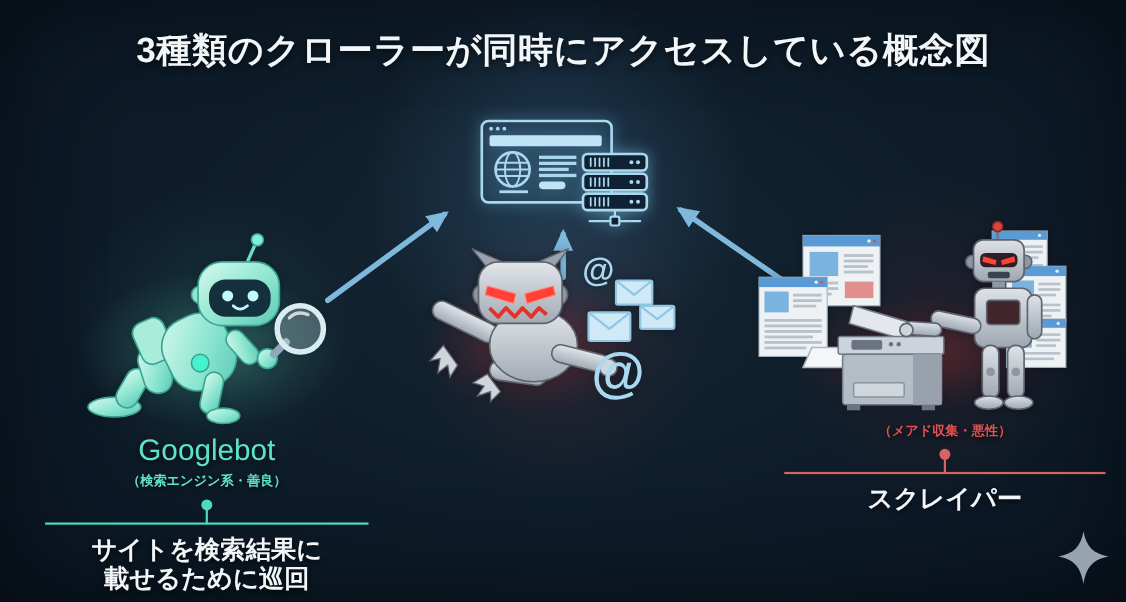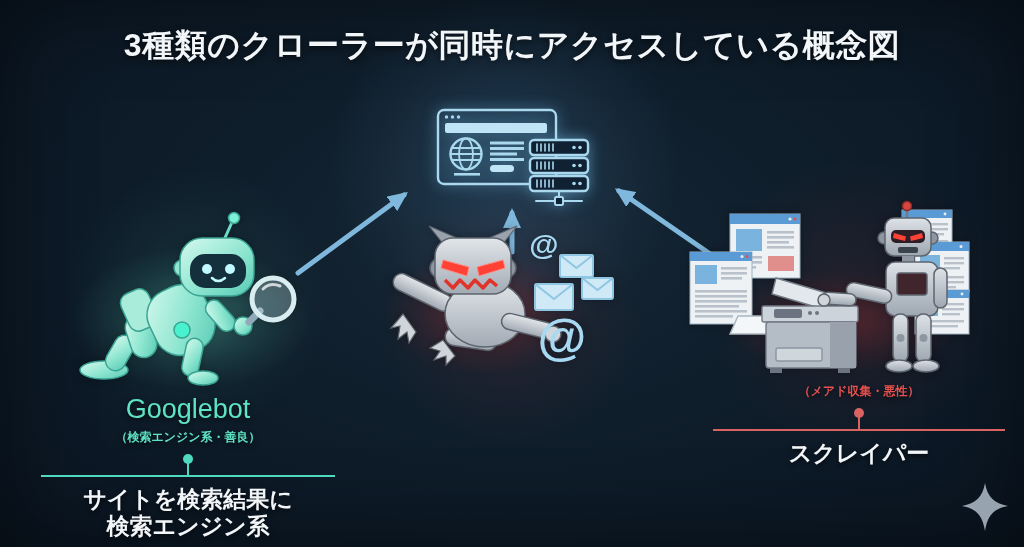--- a/index.html
+++ b/index.html
@@ -341,21 +341,21 @@
   </svg>
 
   <div class="col col-1">
     <div class="col-name" style="color: rgb(95, 227, 197);">Googlebot</div>
     <div class="col-sub" style="color: rgb(95, 227, 197);">（検索エンジン系・善良）</div>
     <div class="col-divider" style="color: rgb(79, 217, 190);">
         <span class="pin"></span>
       </div>
     <div class="col-caption">
       <div>サイトを検索結果に</div>
-      <div>検索エンジン系</div>
+      <div>載せるために巡回</div>
     </div>
   </div>
 
 
   <div class="col col-3">
     <div class="col-sub" style="color: rgb(228, 81, 79);">（メアド収集・悪性）</div>
     <div class="col-divider" style="color: rgb(217, 99, 97);">
         <span class="pin"></span>
       </div>
     <div class="col-caption">

